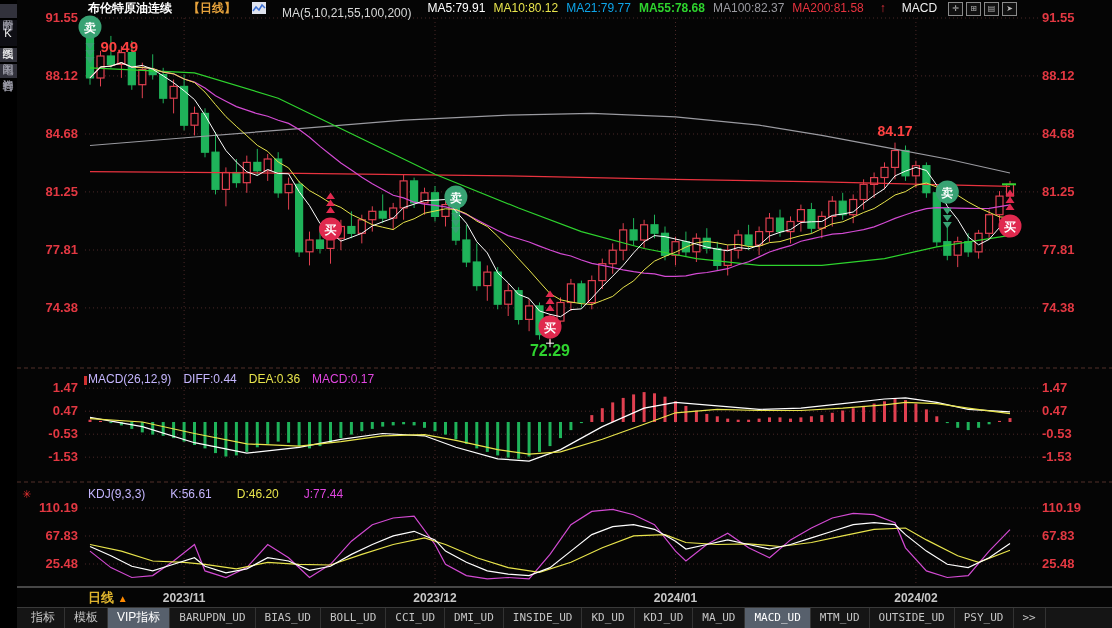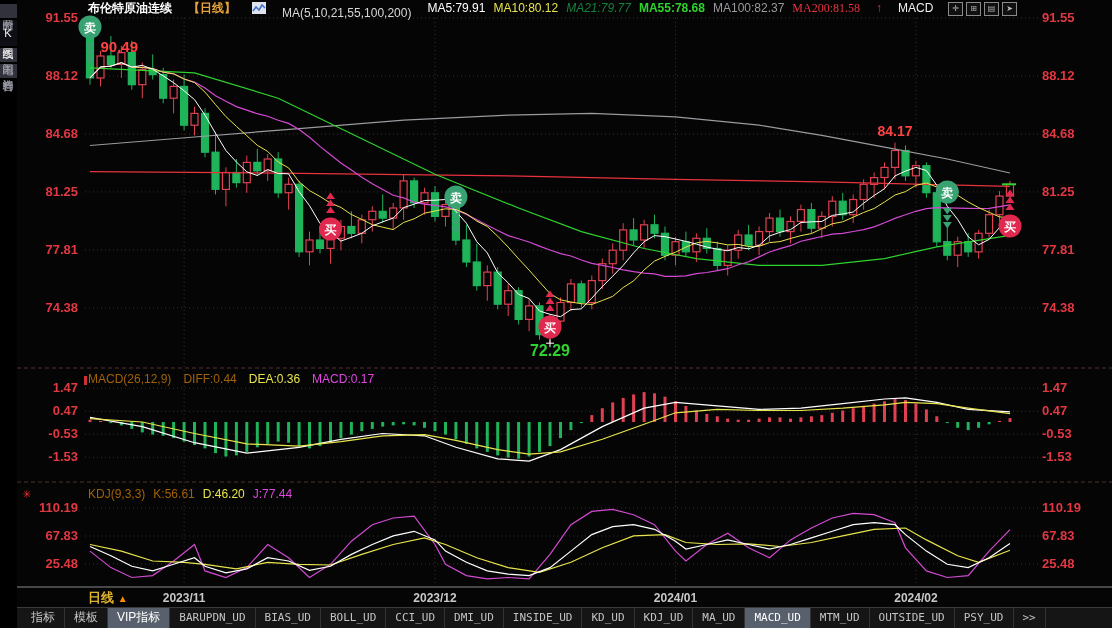--- a/index.html
+++ b/index.html
@@ -15,22 +15,22 @@
   .topbar .magroup{color:#d8d8d8;margin-top:9px;}
   .topbar .uparrow{color:#e8333f;font-weight:bold;}
   .topbar .indlabel{color:#f0f0f0;}
   .kicon{width:14px;height:12px;display:inline-block;background:#dfe3ee;position:relative;}
   .kicon svg{position:absolute;left:0;top:0;}
   .tbicons{position:absolute;left:948px;top:2px;display:flex;gap:3px;z-index:7;}
   .tbicon{width:13px;height:12px;border:1px solid #8a8a8a;color:#b8b8b8;font-size:8px;line-height:11px;
     text-align:center;background:#101010;}
   #chart{position:absolute;left:0;top:0;z-index:1;font-family:"Liberation Sans","DejaVu Sans",sans-serif;}
   .macd-hd{position:absolute;left:88px;top:372px;font-size:12px;display:flex;gap:12px;z-index:4;white-space:nowrap;}
-  .kdj-hd{position:absolute;left:88px;top:487px;font-size:12px;display:flex;gap:8px;z-index:4;white-space:nowrap;}
-  .hd-w{color:#a16207;} .hd-y{color:#e8e44c;} .hd-m{color:#e046e0;}
+  .kdj-hd{position:absolute;left:88px;top:487px;font-size:12px;display:flex;gap:25px;z-index:4;white-space:nowrap;}
+  .hd-w{color:#c4b5fd;} .hd-y{color:#e8e44c;} .hd-m{color:#e046e0;}
   .pmark{position:absolute;left:84px;top:376px;width:3px;height:9px;background:#d03030;z-index:4;}
   .sunicon{position:absolute;left:22px;top:489px;color:#e03030;font-size:11px;z-index:4;line-height:11px;}
   .period-corner{position:absolute;left:88px;top:589px;z-index:5;font-size:13px;font-weight:bold;white-space:nowrap;}
   .period-corner .pl{color:#e0b52e;text-align:right;}
   .period-corner .pa{color:#ff8a00;font-size:10px;}
   .tabbar{position:absolute;left:17px;right:0;bottom:0;height:21px;background:#151515;border-top:1px solid #3a3a3a;
     display:flex;align-items:stretch;z-index:6;padding-left:5px;box-sizing:border-box;}
   .tab{padding:0 9px;line-height:19px;font-size:12px;color:#c4c4c4;border-right:1px solid #333;}
   .tab.mono{font-family:"DejaVu Sans Mono","Liberation Mono",monospace;font-size:11px;}
   .tab.sel{background:#57606c;color:#ffffff;}
@@ -50,24 +50,24 @@
   <span class="period">【日线】</span>
   <span class="kicon">
     <svg width="14" height="12">
         <polyline points="1,9 4,5 7,8 10,3 13,6" fill="none" stroke="#3b6fd4" stroke-width="1.5"></polyline>
       </svg>
   </span>
   <span class="magroup">MA(5,10,21,55,100,200)</span>
   <span id="ma-items" style="display:flex;gap:8px;">
       <span style="color: rgb(255, 255, 255);">MA5:79.91</span>
       <span style="color: rgb(232, 228, 76);">MA10:80.12</span>
-      <span style="color: #15803d; font-style: italic;">MA21:79.77</span>
+      <span style="color: #0ea5e9;">MA21:79.77</span>
       <span style="color: rgb(46, 211, 46); font-weight: bold;">MA55:78.68</span>
       <span style="color: rgb(154, 154, 160);">MA100:82.37</span>
-      <span style="color: rgb(232, 51, 63); font-family: Liberation Serif, serif;">MA200:81.58</span>
+      <span style="color: rgb(232, 51, 63);">MA200:81.58</span>
     </span>
   <span class="uparrow">↑</span>
   <span class="indlabel">MACD</span>
 </div>
 
 <div class="tbicons" id="tbicons">
     <span class="tbicon">✛</span>
     <span class="tbicon">⊞</span>
     <span class="tbicon">▤</span>
     <span class="tbicon">➤</span>

